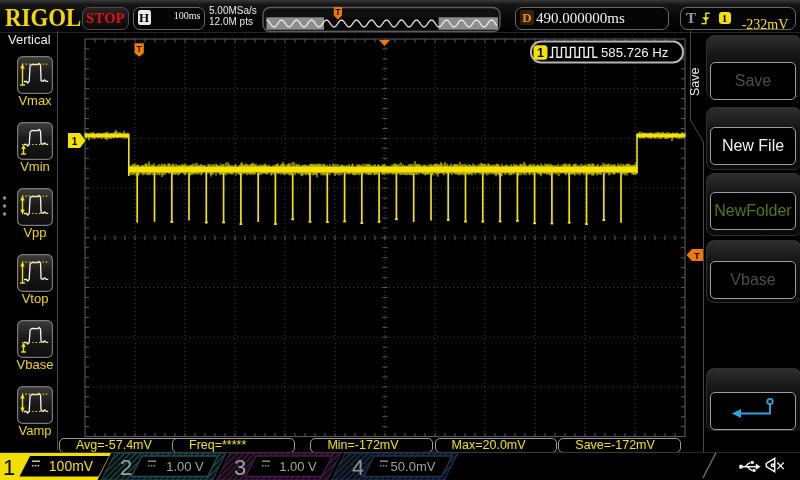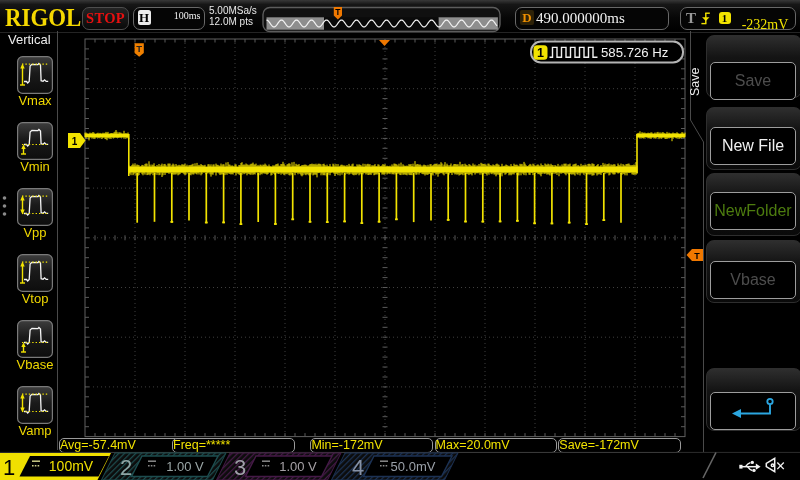--- a/index.html
+++ b/index.html
@@ -28,21 +28,21 @@
 #vertlabel { position:absolute; left:8px; top:31.5px; width:50px; font-size:13px; color:#ececec; }
 #savetab { position:absolute; left:688px; top:60px; width:14px; height:36px; }
 #savetab span { position:absolute; left:-11px; top:11px; display:block; width:36px; transform:rotate(-90deg); font-size:12.5px; color:#ececec; }
 .kframe { position:absolute; left:706px; width:96px; height:63px; border-radius:8px;
   background:linear-gradient(180deg,#2e2e2e 0%,#141414 35%,#0a0a0a 100%); border:1px solid #2e2e2e; }
 .mbtn { position:absolute; left:710px; width:86px; height:38px; background:#000; border:1.8px solid #9d9d9d;
   border-radius:5px; font-size:16px; text-align:center; line-height:35px; }
 #retbtn { position:absolute; left:710px; top:392px; width:86px; height:38px; background:#000;
   border:1.8px solid #9d9d9d; border-radius:5px; }
 .meas { position:absolute; top:438.3px; width:122.5px; height:14.5px; background:#000; border:1px solid #9a9a9a;
-  border-radius:5px; font-size:12.5px; line-height:13px; color:#f2e300; padding-left:0; }
+  border-radius:5px; font-size:12.5px; line-height:13px; color:#f2e300; padding-left:16px; }
 </style></head>
 <body>
 <div id="topbar"></div>
 <div id="logo">RIGOL</div>
 <div id="stop" class="tbox">STOP</div>
 <div id="hbox" class="tbox">
     <div id="hbadge">H</div>
     <div id="hval">100ms</div>
   </div>
 <div id="samp">5.00MSa/s<br>12.0M pts</div>

